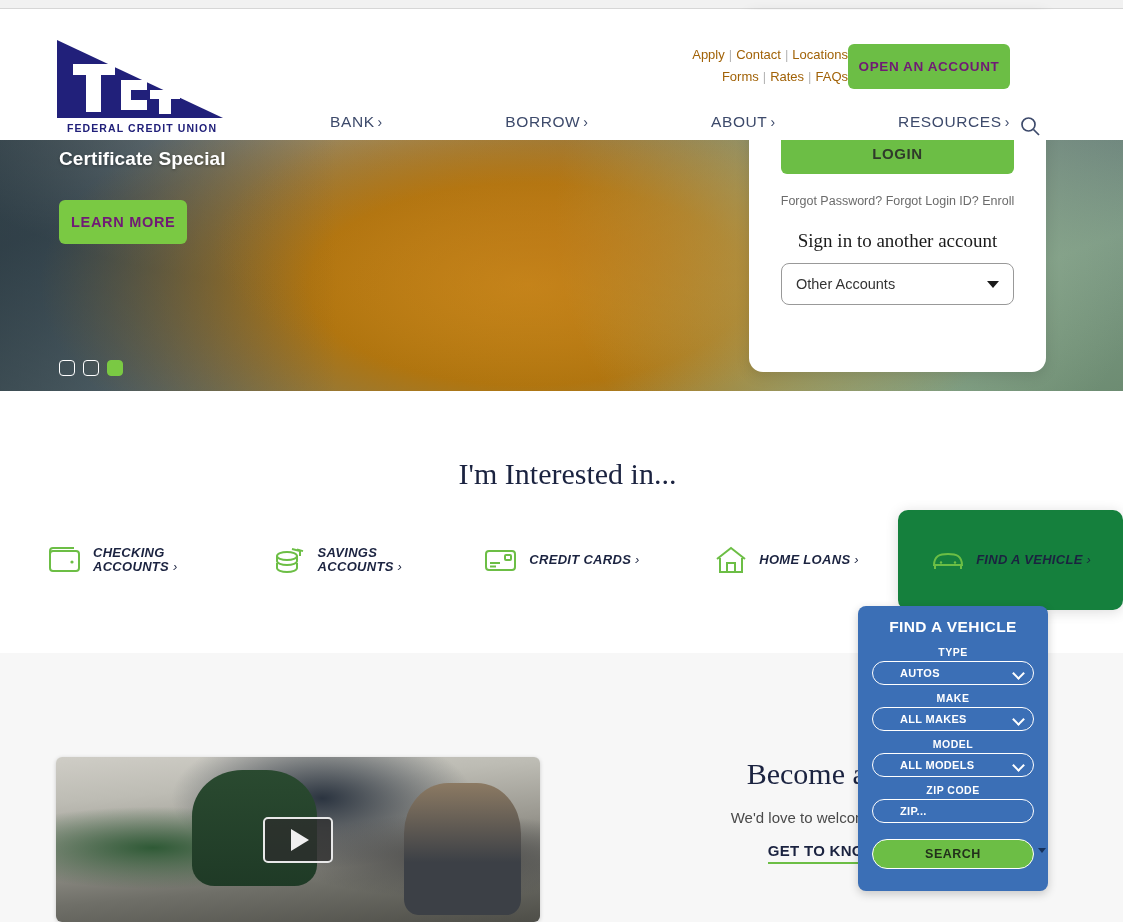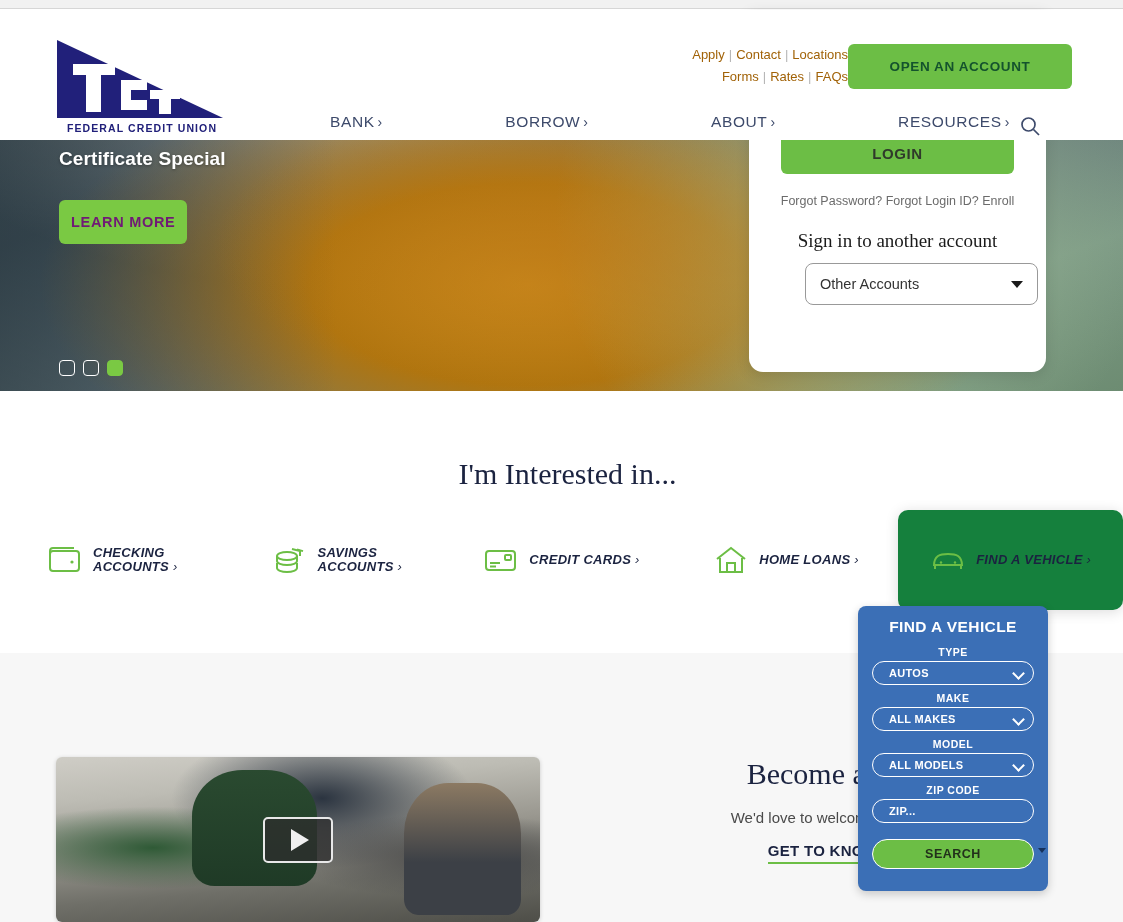--- a/index.html
+++ b/index.html
@@ -65,21 +65,21 @@
   }
   .login-links a { color: #6b6b6b; text-decoration: none; cursor: pointer; }
   .another-acct {
     position: absolute; left: 0; right: 0; top: 220px; text-align: center;
     font-family: "Liberation Serif", serif; font-size: 19px; color: #1a1a1a;
   }
   .acct-select {
     position: absolute; left: 32px; top: 253px; width: 233px; height: 42px;
     border: 1px solid #999; border-radius: 8px; background: #fff;
     display: flex; align-items: center; padding: 0 14px;
-    font-size: 14.5px; color: #333; cursor: pointer; margin-left: 24px;
+    font-size: 14.5px; color: #333; cursor: pointer;
   }
   .acct-select .caret {
     position: absolute; right: 14px; width: 0; height: 0;
     border-left: 6px solid transparent; border-right: 6px solid transparent;
     border-top: 7px solid #1a1a1a;
   }
 
   
   .site-header {
     position: absolute; top: 10px; left: 0; width: 1123px; height: 130px;
@@ -92,22 +92,22 @@
     font-size: 10.5px; font-weight: bold; color: #21207a;
     letter-spacing: 1.1px; text-align: center;
   }
   .util-links {
     position: absolute; right: 275px; top: 34px; width: 260px;
     text-align: right; font-size: 13px; color: #6b6b6b; line-height: 22px;
   }
   .util-links a { color: #a16207; text-decoration: none; cursor: pointer; text-align: right; }
   .util-links .sep { color: #b5b5b5; padding: 0 4px; }
   .open-acct-btn {
-    position: absolute; left: 848px; top: 34px; width: 224px; height: 45px;
-    background: #6cbe45; color: #14532d; border: none; border-radius: 6px;
+    position: absolute; left: 848px; top: 34px; width: 162px; height: 45px;
+    background: #6cbe45; color: #701a75; border: none; border-radius: 6px;
     font-size: 13.5px; font-weight: bold; letter-spacing: .6px; cursor: pointer;
   }
   .main-nav {
     position: absolute; left: 330px; top: 103px; width: 680px;
     display: flex; justify-content: space-between; align-items: center;
   }
   .nav-item {
     font-size: 15.5px; color: #3d4a6b; letter-spacing: .6px; cursor: pointer;
     white-space: nowrap;
   }
@@ -157,21 +157,21 @@
     text-align: center; color: #fff; font-size: 15.5px; font-weight: bold;
     letter-spacing: .4px; margin-bottom: 10px;
   }
   .fv-label {
     text-align: center; color: #fff; font-size: 10.5px; font-weight: bold;
     letter-spacing: .5px; margin-bottom: 3px;
   }
   .fv-field {
     position: relative; width: 162px; height: 24px; border: 1.5px solid #fff;
     border-radius: 12px; background: transparent; margin-bottom: 7px;
-    display: flex; align-items: center; padding: 0 16px;
+    display: flex; align-items: center; padding: 0 27px;
     color: #fff; font-size: 11px; font-weight: bold; letter-spacing: .3px;
     cursor: pointer;
   }
   .fv-field .fv-caret {
     position: absolute; right: 10px; top: 7px; width: 9px; height: 9px;
     border-right: 2px solid #fff; border-bottom: 2px solid #fff;
     transform: rotate(45deg); transform-origin: center;
   }
   .fv-zip { color: #ffffff; }
   .fv-search-wrap { position: relative; width: 162px; margin-top: 16px; text-decoration: underline; }

